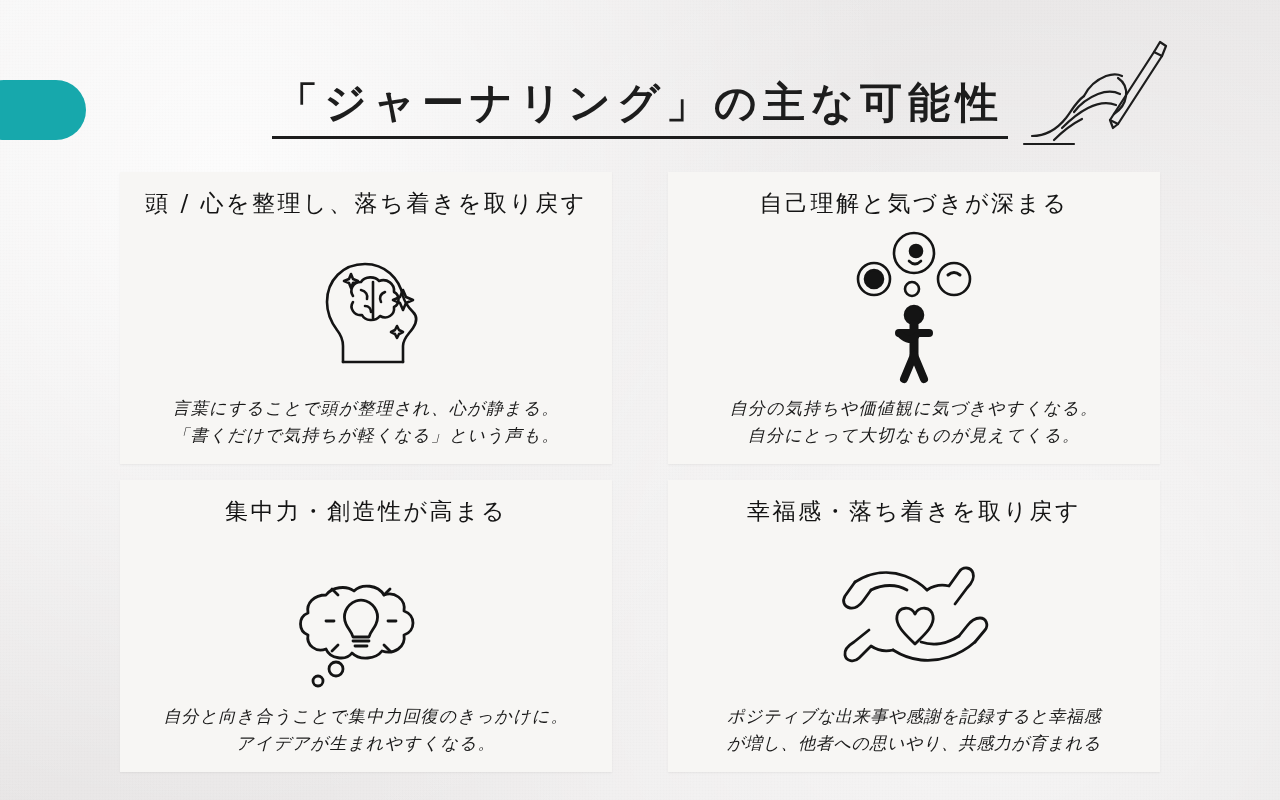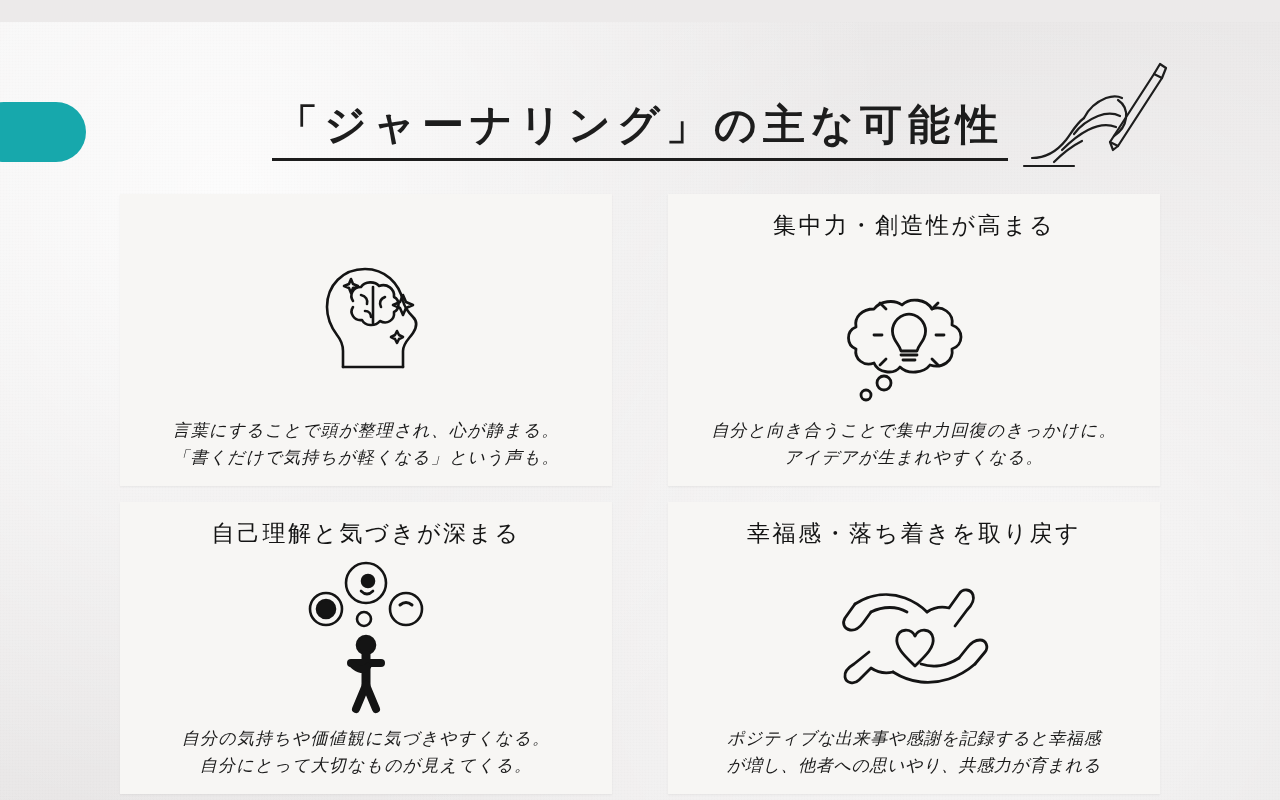--- a/index.html
+++ b/index.html
@@ -16,21 +16,20 @@
   }
 
   
   .slide {
     position: absolute;
     inset: 0;
     background:
       radial-gradient(circle at 18% 22%, rgba(255,255,255,0.85) 0%, rgba(255,255,255,0) 55%),
       radial-gradient(circle at 78% 78%, rgba(255,255,255,0.7) 0%, rgba(255,255,255,0) 60%),
       linear-gradient(140deg, #f3f2f2 0%, #e8e6e6 45%, #eceaea 70%, #e4e2e2 100%);
-    margin-top: 22px;
   }
   .slide::after {
     content: "";
     position: absolute;
     inset: 0;
     pointer-events: none;
     opacity: 0.5;
     background-image:
       repeating-linear-gradient(0deg, rgba(0,0,0,0.012) 0px, rgba(0,0,0,0.012) 1px, rgba(255,255,255,0.015) 1px, rgba(255,255,255,0.015) 3px),
       repeating-linear-gradient(90deg, rgba(0,0,0,0.012) 0px, rgba(0,0,0,0.012) 1px, rgba(255,255,255,0.015) 1px, rgba(255,255,255,0.015) 3px);
@@ -156,65 +155,40 @@
     <path d="M60 96 C66 88 74 82 84 78 C92 75 100 75 106 78"></path>
     <path d="M48 112 C56 104 64 97 74 92 C84 87 94 86 102 89"></path>
     <path d="M40 124 C48 116 58 108 68 103"></path>
     <path d="M104 62 C110 66 113 72 112 80 C111 88 106 94 100 98"></path>
     <path d="M10 128 L60 128"></path>
   </svg>
 
   <div class="cards">
 
     <div class="card">
+      <div class="card-title">頭 / 心を整理し、落ち着きを取り戻す</div>
       <div class="card-icon">
         <svg width="150" height="150" viewBox="0 0 150 150" fill="none" stroke="#141414" stroke-width="2.6" stroke-linecap="round" stroke-linejoin="round">
 
           <path d="M112 128 L112 112 C112 104 118 100 122 94 C126 88 126 82 122 78 C118 74 114 70 112 62 C108 44 94 30 74 30 C52 30 36 46 36 68 C36 80 40 88 46 96 C50 101 52 106 52 112 L52 128"></path>
           <path d="M52 128 L112 128"></path>
 
           <path d="M62 62 C58 56 62 48 70 48 C74 42 84 42 88 47 C96 44 104 50 103 58 C109 61 109 70 103 73 C104 81 96 86 89 82 C84 88 74 87 71 81 C63 82 58 74 62 68"></path>
           <path d="M82 48 L82 84"></path>
           <path d="M70 56 C75 57 77 61 76 65"></path>
           <path d="M94 58 C89 60 88 64 90 68"></path>
           <path d="M74 72 C78 72 80 75 80 78"></path>
 
           <path d="M112 56 l3 7 7 3 -7 3 -3 7 -3 -7 -7 -3 7 -3 z"></path>
           <path d="M60 40 l2 5 5 2 -5 2 -2 5 -2 -5 -5 -2 5 -2 z"></path>
           <path d="M106 92 l2 4 4 2 -4 2 -2 4 -2 -4 -4 -2 4 -2 z"></path>
         </svg>
       </div>
       <div class="card-desc">言葉にすることで頭が整理され、心が静まる。
 「書くだけで気持ちが軽くなる」という声も。</div>
-    </div>
-
-    <div class="card">
-      <div class="card-title">集中力・創造性が高まる</div>
-      <div class="card-icon">
-        <svg width="185" height="160" viewBox="0 0 185 160" fill="none" stroke="#141414" stroke-width="2.8" stroke-linecap="round" stroke-linejoin="round">
-
-          <path d="M52 58 C40 58 32 66 34 76 C24 80 24 94 34 98 C32 108 42 116 52 112 C56 122 72 124 78 116 C86 124 102 122 108 114 C120 118 132 110 130 98 C142 94 142 78 130 74 C132 62 120 54 110 58 C104 48 88 46 80 54 C72 48 58 50 52 58 Z"></path>
-
-          <path d="M82 64 C72 68 68 78 72 87 C74 92 78 95 79 100 L95 100 C96 95 100 92 102 87 C106 78 102 68 92 64 C89 63 85 63 82 64 Z"></path>
-          <path d="M79 104 L95 104"></path>
-          <path d="M81 109 L93 109"></path>
-
-          <path d="M64 58 L58 52"></path>
-          <path d="M110 58 L116 52"></path>
-          <path d="M60 84 L52 84"></path>
-          <path d="M114 84 L122 84"></path>
-          <path d="M64 108 L58 114"></path>
-          <path d="M110 108 L116 114"></path>
-
-          <circle cx="62" cy="132" r="7"></circle>
-          <circle cx="44" cy="144" r="5"></circle>
-        </svg>
-      </div>
-      <div class="card-desc">自分と向き合うことで集中力回復のきっかけに。
-アイデアが生まれやすくなる。</div>
     </div>
 
     <div class="card">
       <div class="card-title">自己理解と気づきが深まる</div>
       <div class="card-icon">
         <svg width="180" height="165" viewBox="0 0 180 165" fill="none" stroke="#141414" stroke-width="2.6" stroke-linecap="round" stroke-linejoin="round">
 
           <circle cx="90" cy="26" r="20"></circle>
           <circle cx="50" cy="52" r="16"></circle>
           <circle cx="130" cy="52" r="16"></circle>
@@ -230,20 +204,46 @@
           <path d="M90 128 L80 152" stroke-width="8" stroke="#141414"></path>
           <path d="M90 128 L100 152" stroke-width="8" stroke="#141414"></path>
           <path d="M76 107 q10 10 16 2" stroke-width="7" stroke="#141414"></path>
         </svg>
       </div>
       <div class="card-desc">自分の気持ちや価値観に気づきやすくなる。
 自分にとって大切なものが見えてくる。</div>
     </div>
 
     <div class="card">
+      <div class="card-title">集中力・創造性が高まる</div>
+      <div class="card-icon">
+        <svg width="185" height="160" viewBox="0 0 185 160" fill="none" stroke="#141414" stroke-width="2.8" stroke-linecap="round" stroke-linejoin="round">
+
+          <path d="M52 58 C40 58 32 66 34 76 C24 80 24 94 34 98 C32 108 42 116 52 112 C56 122 72 124 78 116 C86 124 102 122 108 114 C120 118 132 110 130 98 C142 94 142 78 130 74 C132 62 120 54 110 58 C104 48 88 46 80 54 C72 48 58 50 52 58 Z"></path>
+
+          <path d="M82 64 C72 68 68 78 72 87 C74 92 78 95 79 100 L95 100 C96 95 100 92 102 87 C106 78 102 68 92 64 C89 63 85 63 82 64 Z"></path>
+          <path d="M79 104 L95 104"></path>
+          <path d="M81 109 L93 109"></path>
+
+          <path d="M64 58 L58 52"></path>
+          <path d="M110 58 L116 52"></path>
+          <path d="M60 84 L52 84"></path>
+          <path d="M114 84 L122 84"></path>
+          <path d="M64 108 L58 114"></path>
+          <path d="M110 108 L116 114"></path>
+
+          <circle cx="62" cy="132" r="7"></circle>
+          <circle cx="44" cy="144" r="5"></circle>
+        </svg>
+      </div>
+      <div class="card-desc">自分と向き合うことで集中力回復のきっかけに。
+アイデアが生まれやすくなる。</div>
+    </div>
+
+    <div class="card">
       <div class="card-title">幸福感・落ち着きを取り戻す</div>
       <div class="card-icon">
         <svg width="175" height="150" viewBox="0 0 175 150" fill="none" stroke="#141414" stroke-width="2.8" stroke-linecap="round" stroke-linejoin="round">
 
           <path d="M28 40 C44 30 62 28 78 34 C86 37 94 42 100 48"></path>
           <path d="M100 48 C106 44 114 42 122 44 L132 30 C136 24 144 25 146 31 C148 37 144 42 140 46 L128 62"></path>
           <path d="M28 40 L18 54 C15 59 17 65 23 66 C29 67 33 63 36 59 L44 48"></path>
           <path d="M44 48 C56 42 70 42 80 48"></path>
 
           <path d="M88 72 C84 64 72 64 70 74 C68 84 80 94 88 102 C96 94 108 84 106 74 C104 64 92 64 88 72 Z"></path>

